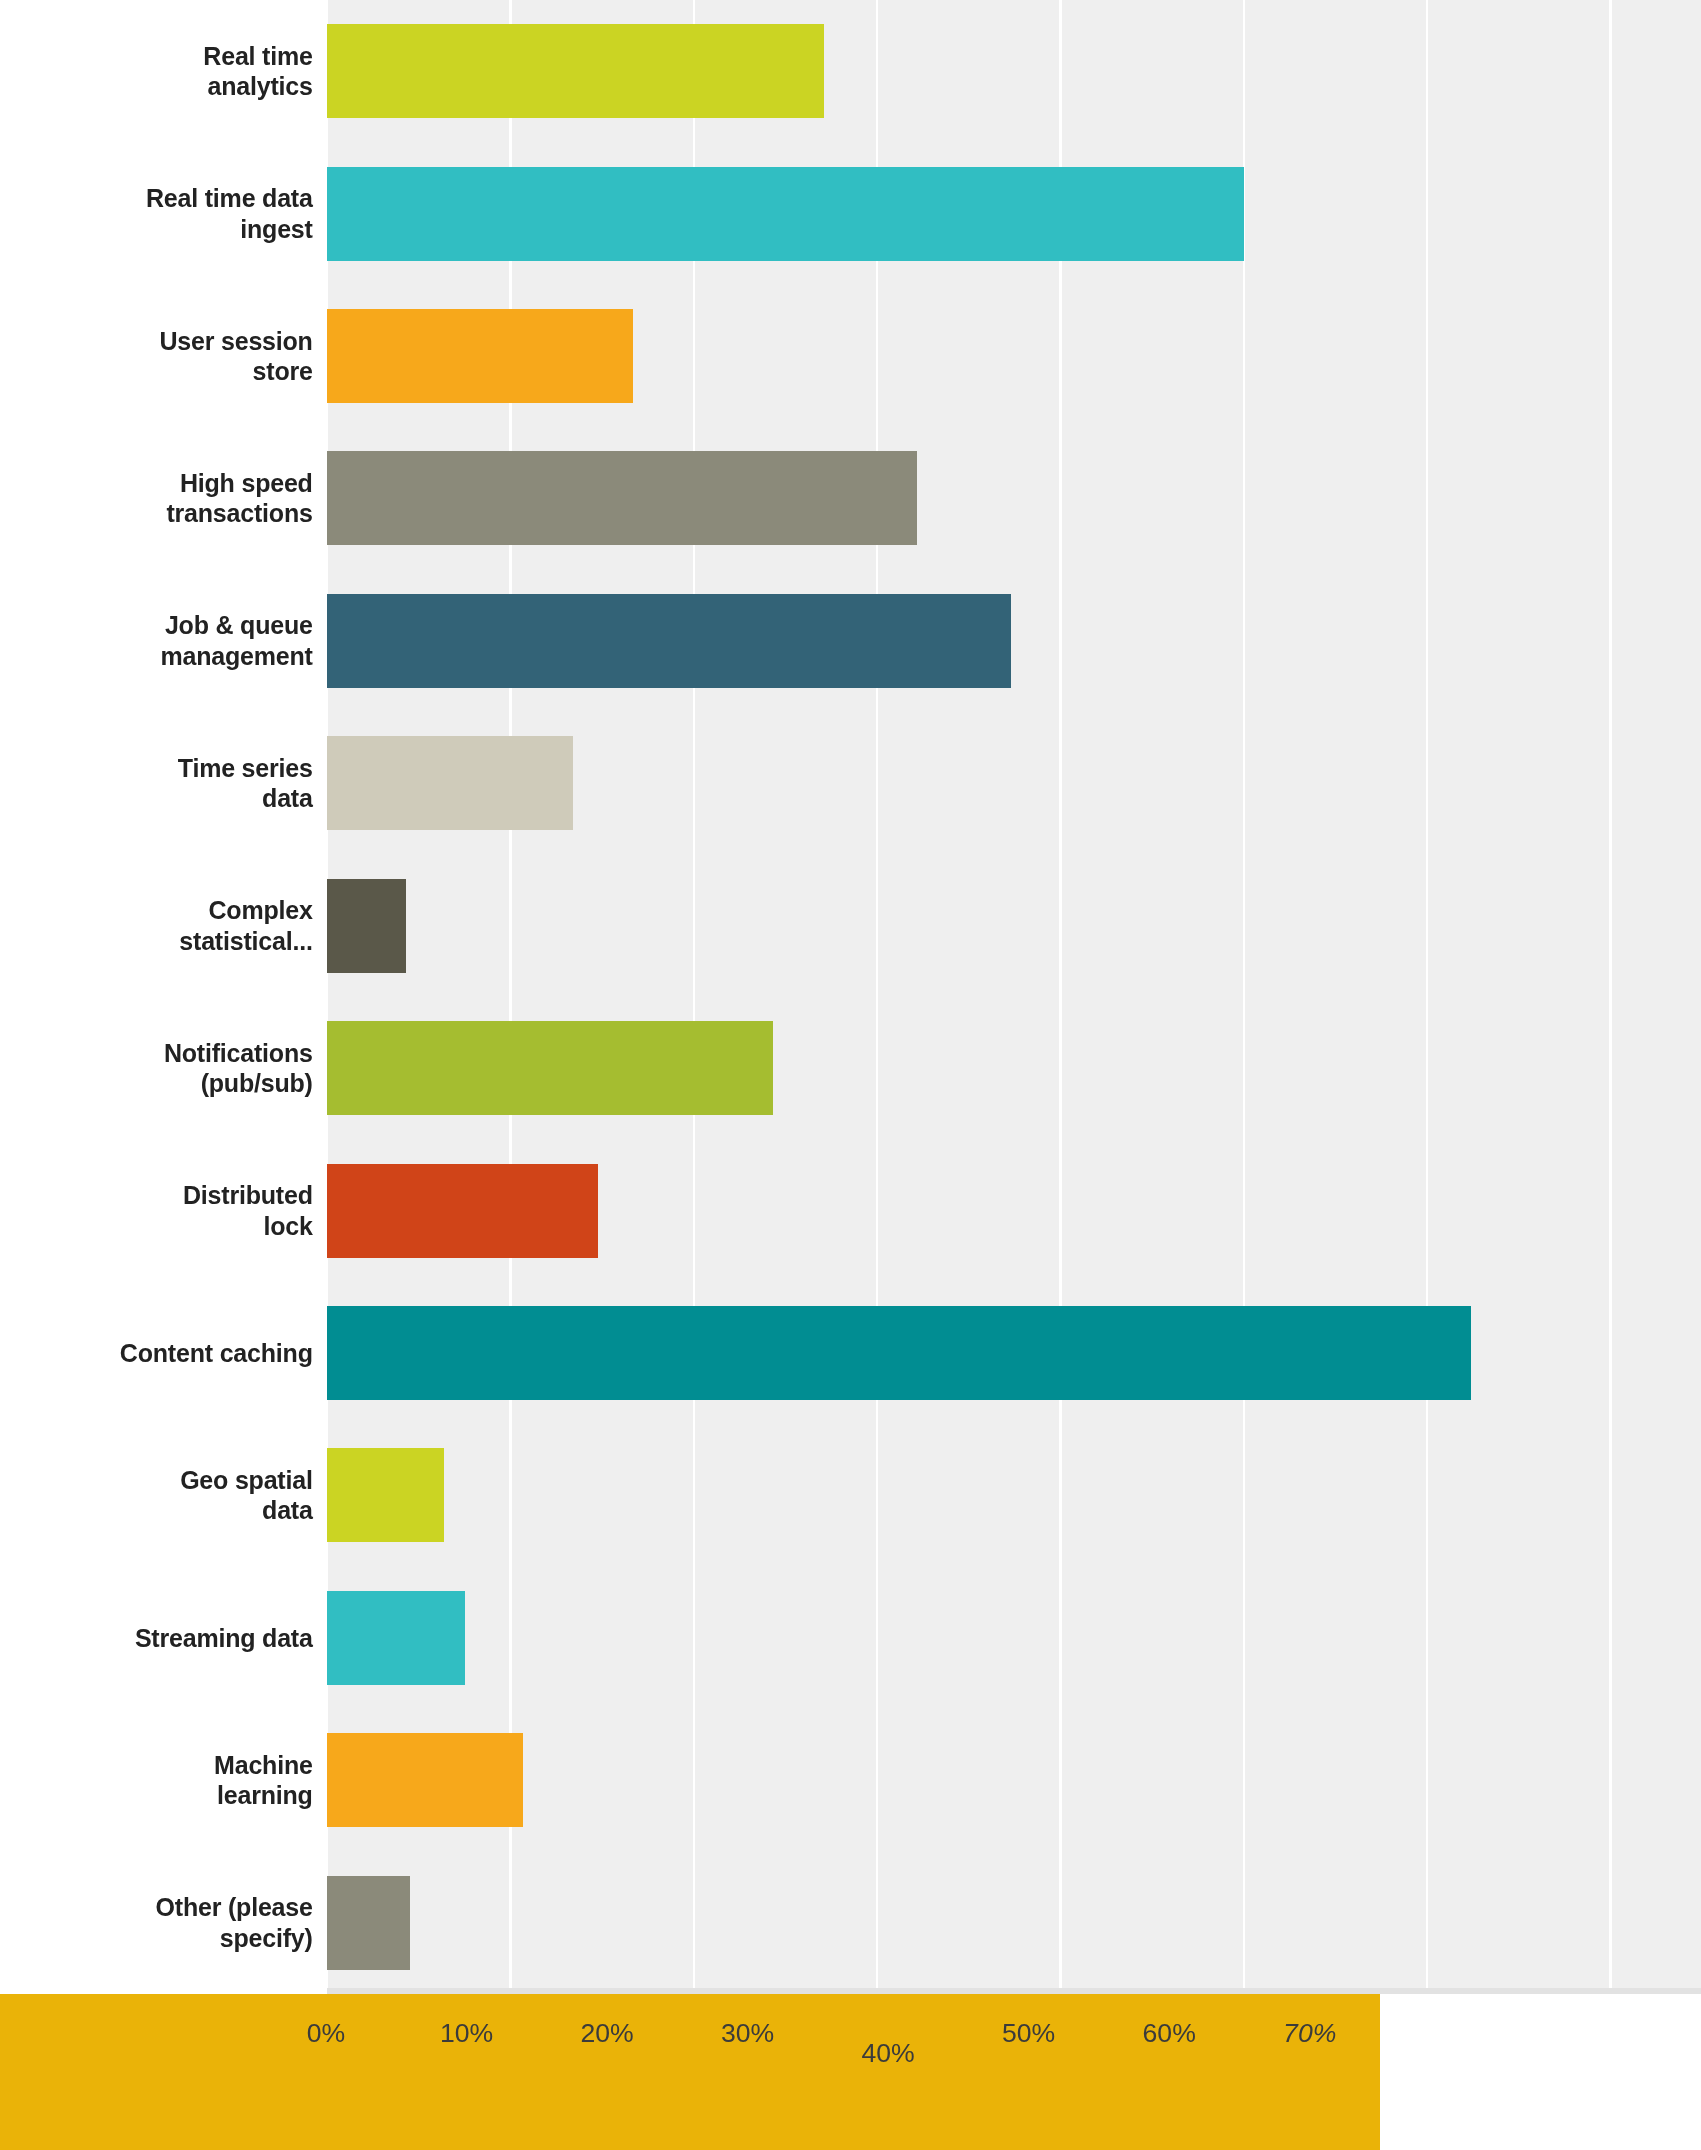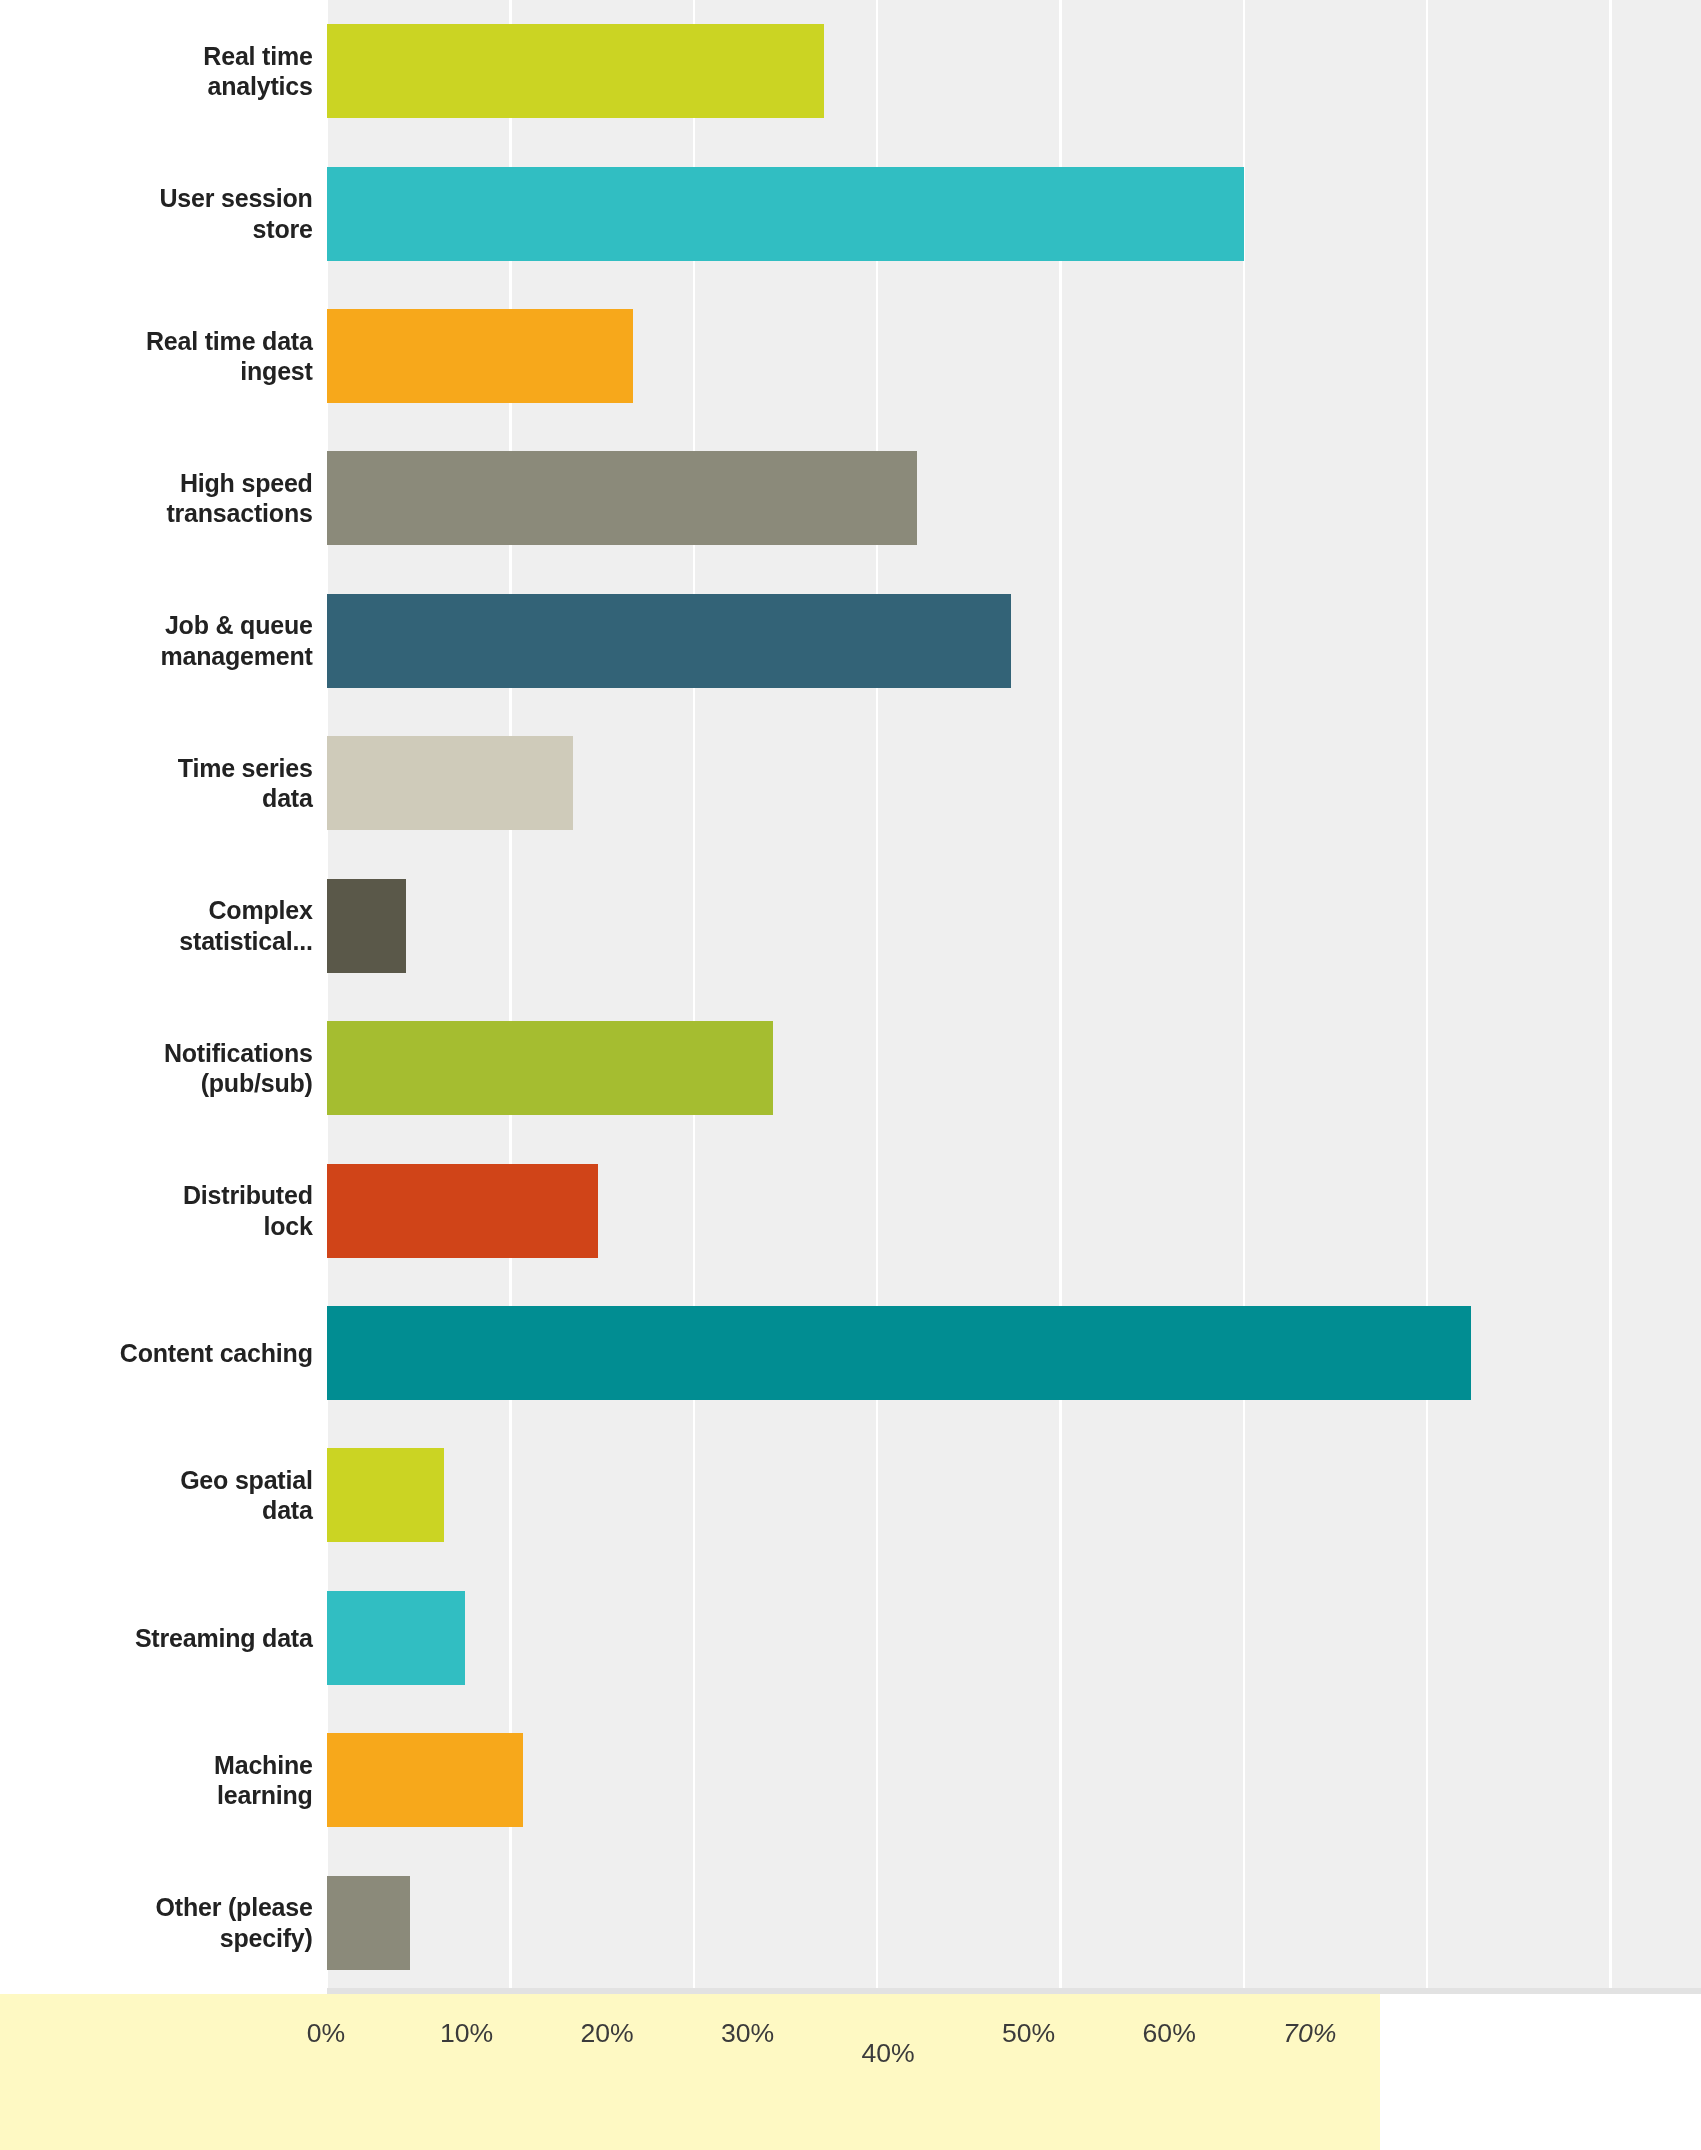--- a/index.html
+++ b/index.html
@@ -8,21 +8,21 @@
     padding: 0;
     background: #ffffff;
   }
   body {
     font-family: "Liberation Sans", sans-serif;
   }
   .chart-root {
     position: relative;
     width: 1380px;
     height: 2151px;
-    background: #fef9c3;
+    background: #eab308;
     box-sizing: border-box;
   }
 
   
   .chart-body {
     position: absolute;
     left: 0;
     top: 0;
     width: 1702px;
     height: 1994px;
@@ -129,24 +129,24 @@
 
 <div class="chart-root">
 
   <div class="chart-body">
 
     <div class="labels-col" id="labels-col">
         <div class="label-row">
           <div class="label-text"><span>Real time</span><br><span>analytics</span></div>
         </div>
         <div class="label-row">
+          <div class="label-text"><span>Real time data</span><br><span>ingest</span></div>
+        </div>
+        <div class="label-row">
           <div class="label-text"><span>User session</span><br><span>store</span></div>
-        </div>
-        <div class="label-row">
-          <div class="label-text"><span>Real time data</span><br><span>ingest</span></div>
         </div>
         <div class="label-row">
           <div class="label-text"><span>High speed</span><br><span>transactions</span></div>
         </div>
         <div class="label-row">
           <div class="label-text"><span>Job &amp; queue</span><br><span>management</span></div>
         </div>
         <div class="label-row">
           <div class="label-text"><span>Time series</span><br><span>data</span></div>
         </div>

